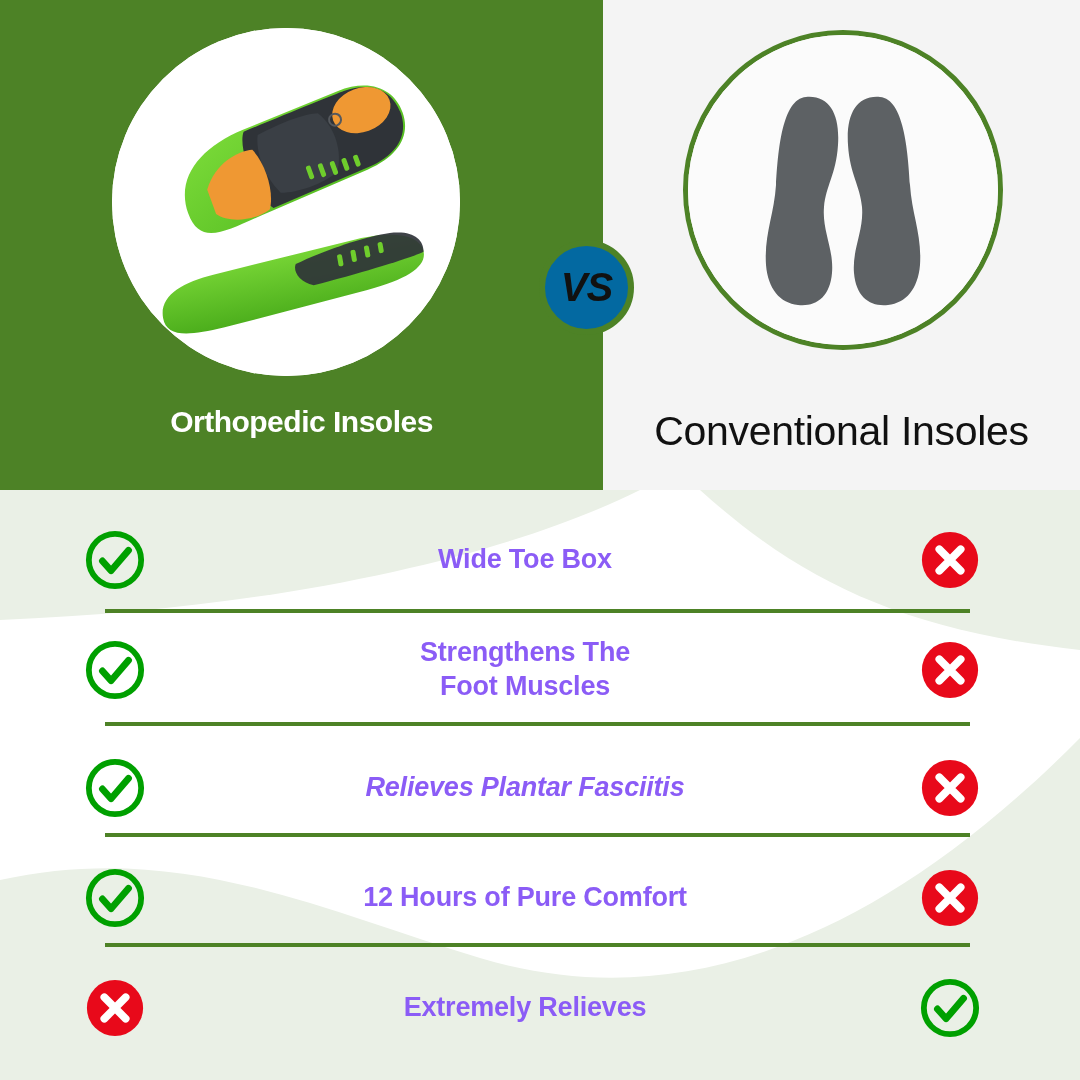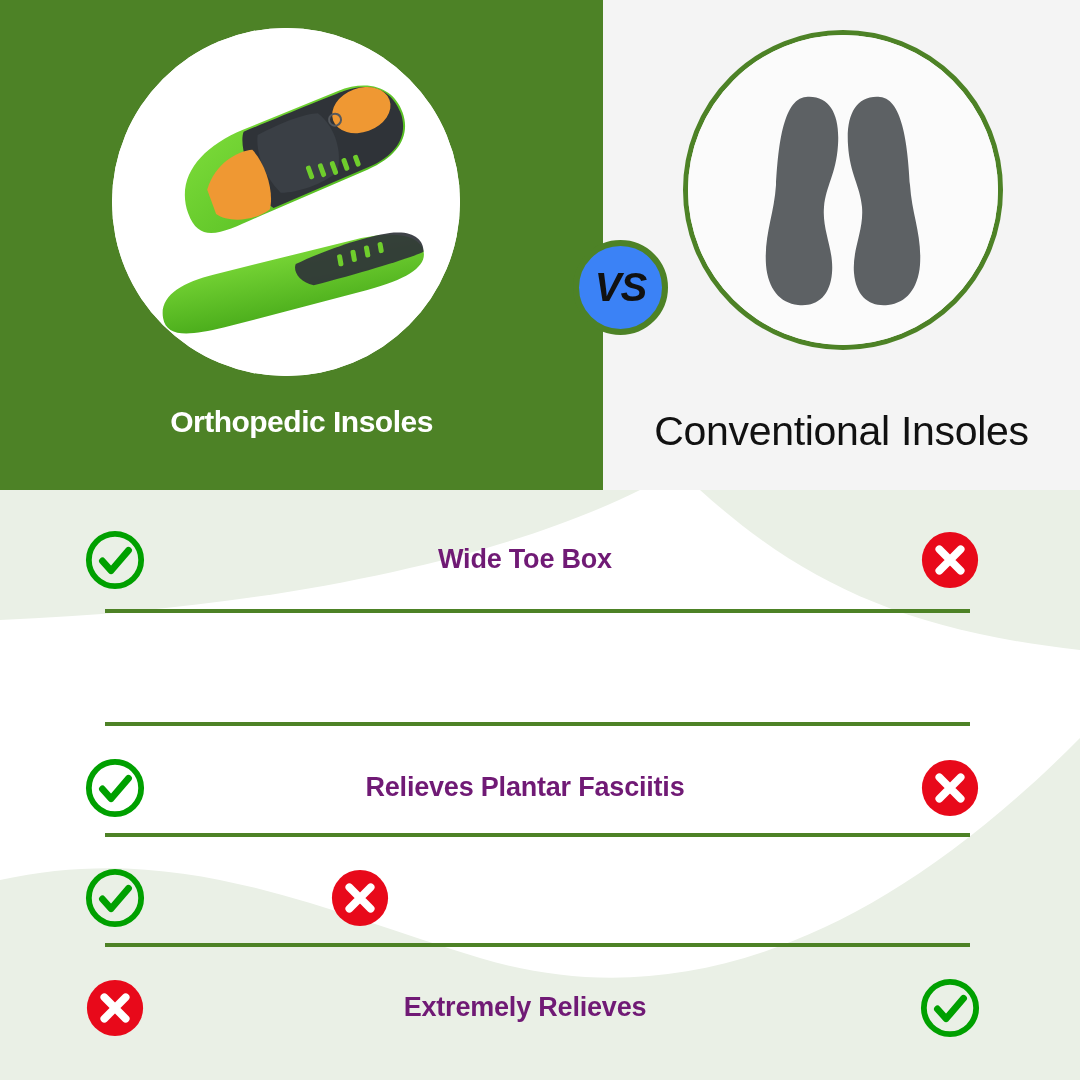--- a/index.html
+++ b/index.html
@@ -22,22 +22,22 @@
     position:absolute;left:112px;top:28px;width:348px;height:348px;border-radius:50%;
     background:#ffffff;overflow:hidden;
   }
   .prod-right-circle{
     position:absolute;left:683px;top:30px;width:320px;height:320px;border-radius:50%;
     background:#fbfbfb;border:5px solid #4d8226;box-sizing:border-box;overflow:hidden;
   }
 
   
   .vs-badge{
-    position:absolute;left:573px;top:240px;width:95px;height:95px;border-radius:50%;
-    background:#3b82f6;border:6px solid #4d8226;box-sizing:border-box;
+    position:absolute;left:539px;top:240px;width:95px;height:95px;border-radius:50%;
+    background:#0369a1;border:6px solid #4d8226;box-sizing:border-box;
     display:flex;align-items:center;justify-content:center;
     font-weight:900;font-size:40px;color:#111;letter-spacing:-1px;font-style:italic;
     z-index:6;
   }
 
   
   .title-left{
     position:absolute;left:0;top:405px;width:603px;
     text-align:center;color:#ffffff;font-size:30px;font-weight:bold;
     letter-spacing:-0.5px;
@@ -54,21 +54,21 @@
 
   
   .rows{position:absolute;left:0;top:490px;width:1080px;height:590px;}
   .row{
     position:absolute;left:0;width:1080px;
     display:flex;align-items:center;
   }
   .cell-icon{width:230px;display:flex;align-items:center;justify-content:center;flex:0 0 230px;}
   .cell-icon.right{width:260px;flex:0 0 260px;}
   .cell-label{
-    flex:1 1 auto;text-align:center;color:#701a75;
+    flex:1 1 auto;text-align:center;color:#8b5cf6;
     font-size:27px;font-weight:bold;line-height:1.25;letter-spacing:-0.2px;
   }
   .divider{
     position:absolute;left:105px;width:865px;height:4px;background:#4d8226;
   }
 
   
   .ico{position:relative;display:block;}
   .ico.check{width:62px;height:62px;}
   .ico.cross{width:62px;height:62px;}
@@ -170,23 +170,41 @@
       </div>
       <div class="cell-icon right">
         <svg class="ico cross" viewBox="0 0 64 64">
           <circle cx="32" cy="32" r="29" fill="#e8091a"></circle>
           <path d="M21 21 L43 43 M43 21 L21 43" stroke="#ffffff" stroke-width="8" stroke-linecap="round"></path>
         </svg>
       </div>
     </div>
     <div class="divider" style="top:119px;"></div>
 
+    <div class="row" style="top:125px;height:110px;">
+      <div class="cell-icon">
+        <svg class="ico check" viewBox="0 0 64 64">
+          <circle cx="32" cy="32" r="27" fill="none" stroke="#00a000" stroke-width="6"></circle>
+          <path d="M19 33 L28 43 L46 22" fill="none" stroke="#00a000" stroke-width="7" stroke-linecap="round" stroke-linejoin="round"></path>
+        </svg>
+      </div>
+      <div class="cell-label">
+        <div>Strengthens The</div>
+        <div>Foot Muscles</div>
+      </div>
+      <div class="cell-icon right">
+        <svg class="ico cross" viewBox="0 0 64 64">
+          <circle cx="32" cy="32" r="29" fill="#e8091a"></circle>
+          <path d="M21 21 L43 43 M43 21 L21 43" stroke="#ffffff" stroke-width="8" stroke-linecap="round"></path>
+        </svg>
+      </div>
+    </div>
     <div class="divider" style="top:232px;"></div>
 
-    <div class="row" style="top:248px;height:100px;">
+    <div class="row" style="top:248px;height:100px;font-style:italic;">
       <div class="cell-icon">
         <svg class="ico check" viewBox="0 0 64 64">
           <circle cx="32" cy="32" r="27" fill="none" stroke="#00a000" stroke-width="6"></circle>
           <path d="M19 33 L28 43 L46 22" fill="none" stroke="#00a000" stroke-width="7" stroke-linecap="round" stroke-linejoin="round"></path>
         </svg>
       </div>
       <div class="cell-label">
         <div>Relieves Plantar Fasciitis</div>
       </div>
       <div class="cell-icon right">
@@ -197,20 +215,23 @@
       </div>
     </div>
     <div class="divider" style="top:343px;"></div>
 
     <div class="row" style="top:358px;height:100px;">
       <div class="cell-icon">
         <svg class="ico check" viewBox="0 0 64 64">
           <circle cx="32" cy="32" r="27" fill="none" stroke="#00a000" stroke-width="6"></circle>
           <path d="M19 33 L28 43 L46 22" fill="none" stroke="#00a000" stroke-width="7" stroke-linecap="round" stroke-linejoin="round"></path>
         </svg>
+      </div>
+      <div class="cell-label">
+        <div>12 Hours of Pure Comfort</div>
       </div>
       <div class="cell-icon right">
         <svg class="ico cross" viewBox="0 0 64 64">
           <circle cx="32" cy="32" r="29" fill="#e8091a"></circle>
           <path d="M21 21 L43 43 M43 21 L21 43" stroke="#ffffff" stroke-width="8" stroke-linecap="round"></path>
         </svg>
       </div>
     </div>
     <div class="divider" style="top:453px;"></div>
 

